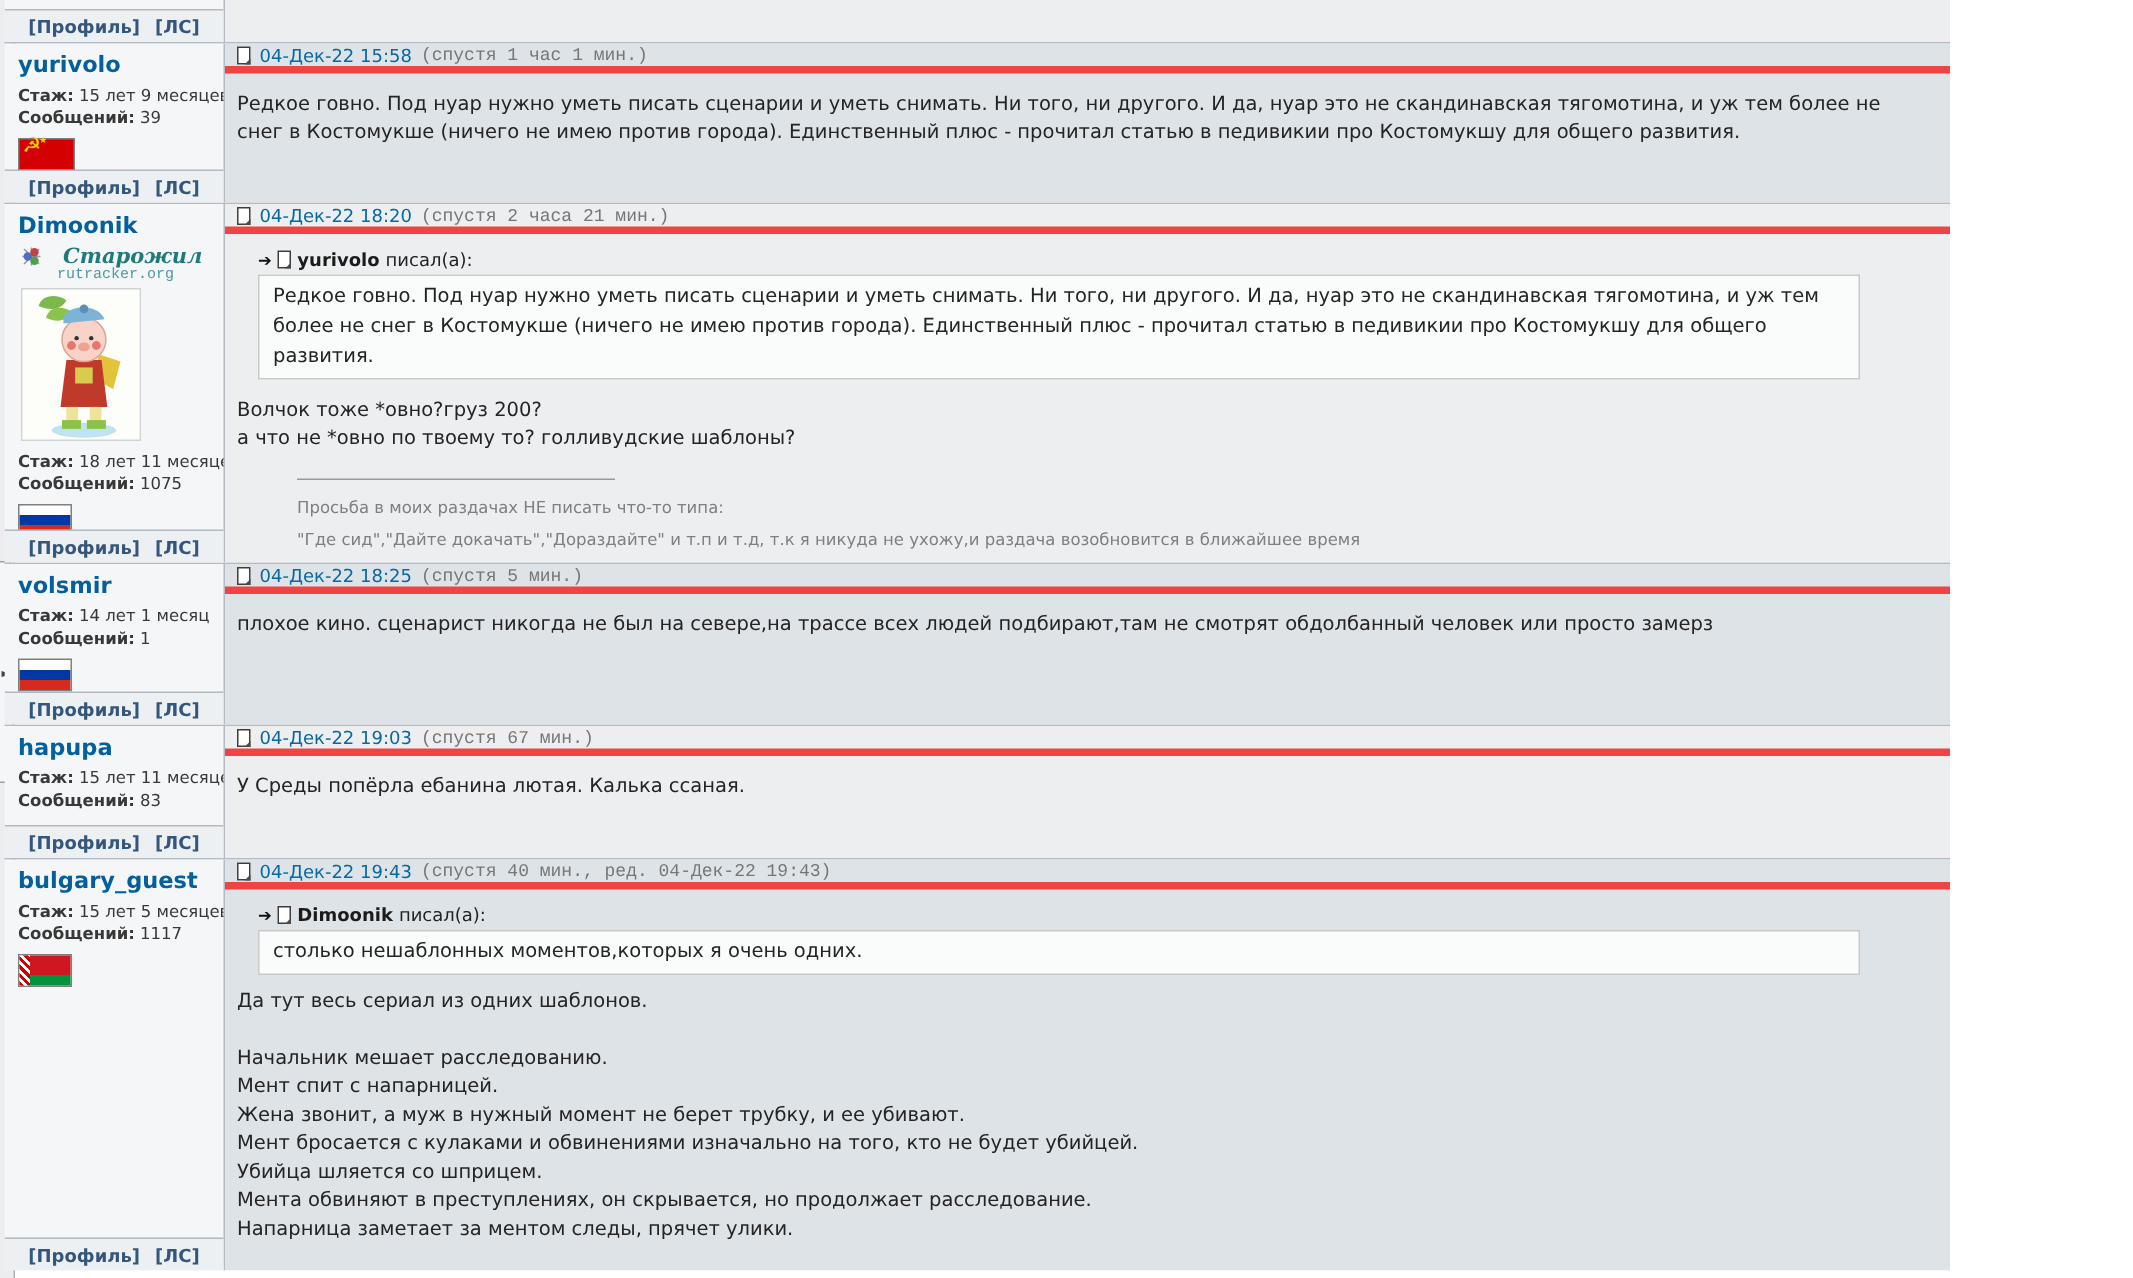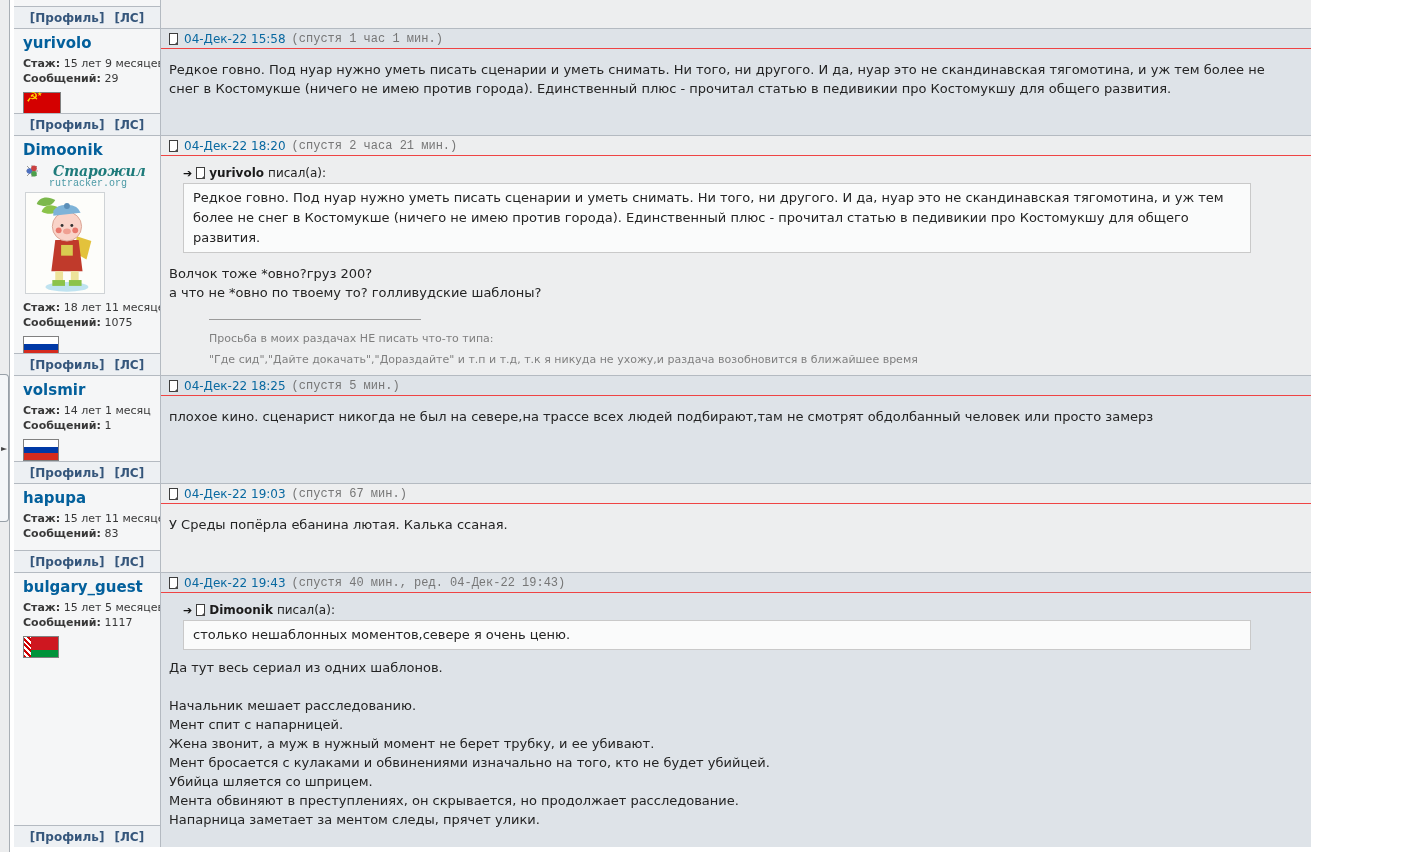--- a/index.html
+++ b/index.html
@@ -4,38 +4,38 @@
 <style>
   * { margin:0; padding:0; box-sizing:border-box; }
   html,body { width:1422px; height:852px; overflow:hidden; background:#fff;
     font-family:"DejaVu Sans","Liberation Sans",sans-serif; }
   .lstrip { position:absolute; left:0; top:0; width:10px; height:852px;
     background:#ECEDEE; border-right:1px solid #A9AFB5; }
   .ltab { position:absolute; left:0; top:374px; width:9px; height:148px;
     background:#F4F6F8; border:1px solid #98A0A8; border-left:none;
     border-radius:0 4px 4px 0; display:flex; align-items:center; justify-content:center;
     font-size:8px; color:#444; cursor:pointer; }
-  .wrap { position:absolute; left:14px; top:0; width:1297px; }
+  .wrap { position:absolute; left:3px; top:0; width:1297px; }
 
   .post { display:flex; border-bottom:1px solid #B4BAC1; overflow:hidden; }
   .p0{height:29px} .p1{height:107px} .p2{height:240px} .p3{height:108px}
   .p4{height:89px} .p5{height:274px; border-bottom:none}
 
   .col-l { width:147px; border-right:1px solid #B4BAC1; background:#F5F6F7;
     display:flex; flex-direction:column; flex-shrink:0; }
   .uinfo { flex:1; padding:5px 6px 0 9px; overflow:hidden; }
   .btnrow { border-top:1px solid #B4BAC1; background:#EDF0F3; height:22px;
     display:flex; align-items:center; justify-content:center; gap:10px; flex-shrink:0; }
   .btnrow a { color:#35567B; font-weight:bold; font-size:12px; text-decoration:none; cursor:pointer; }
 
   .col-r { flex:1; display:flex; flex-direction:column; overflow:hidden; }
   .bg-blue  .col-r { background:#DEE3E8; }
   .bg-light .col-r { background:#EDEEEF; }
 
-  .daterow { height:20px; border-bottom:1px solid #ef4444; display:flex;
+  .daterow { height:20px; border-bottom:5px solid #ef4444; display:flex;
     align-items:center; padding-left:8px; gap:6px; flex-shrink:0; }
   .date { color:#0868A0; font-size:12px; cursor:pointer; }
   .ago  { color:#767676; font-size:12px;font-family:Liberation Mono, monospace; }
 
   .pbody { padding:11px 14px 0 8px; font-size:13px; color:#242424; line-height:19px; }
   .bline { min-height:19px; }
 
   .uname { display:block; font-size:15px; font-weight:bold; color:#03609C;
     text-decoration:none; cursor:pointer; margin-bottom:4px; }
   .stat { font-size:11px; color:#383838; line-height:15px; white-space:nowrap; }
@@ -92,21 +92,21 @@
       </div>
     </div>
     <div class="col-r"></div>
   </div>
 
   <div class="post p1 bg-blue">
     <div class="col-l">
       <div class="uinfo">
         <a class="uname">yurivolo</a>
         <div class="stat"><b>Стаж:</b> <span>15 лет 9 месяцев</span></div>
-        <div class="stat"><b>Сообщений:</b> <span>29</span></div>
+        <div class="stat"><b>Сообщений:</b> <span>39</span></div>
         <div class="flag ussr">
             <span class="hs">☭</span>
             <span class="st">★</span>
           </div>
       </div>
       <div class="btnrow">
         <a>[Профиль]</a>
         <a>[ЛС]</a>
       </div>
     </div>
@@ -256,21 +256,21 @@
         <span class="picon"></span>
         <span class="date">04-Дек-22 19:43</span>
         <span class="ago">(спустя 40 мин., ред. 04-Дек-22 19:43)</span>
       </div>
       <div class="qhead">
         <span class="qarrow">➔</span>
         <span class="picon"></span>
         <b>Dimoonik</b>
         <span>писал(а):</span>
       </div>
-      <div class="qbox">столько нешаблонных моментов,севере я очень ценю.</div>
+      <div class="qbox">столько нешаблонных моментов,которых я очень одних.</div>
       <div class="pbody" style="padding-top:8px">
         <div class="bline">Да тут весь сериал из одних шаблонов.</div>
         <div class="bline"></div>
         <div class="bline">Начальник мешает расследованию.</div>
         <div class="bline">Мент спит с напарницей.</div>
         <div class="bline">Жена звонит, а муж в нужный момент не берет трубку, и ее убивают.</div>
         <div class="bline">Мент бросается с кулаками и обвинениями изначально на того, кто не будет убийцей.</div>
         <div class="bline">Убийца шляется со шприцем.</div>
         <div class="bline">Мента обвиняют в преступлениях, он скрывается, но продолжает расследование.</div>
         <div class="bline">Напарница заметает за ментом следы, прячет улики.</div>

